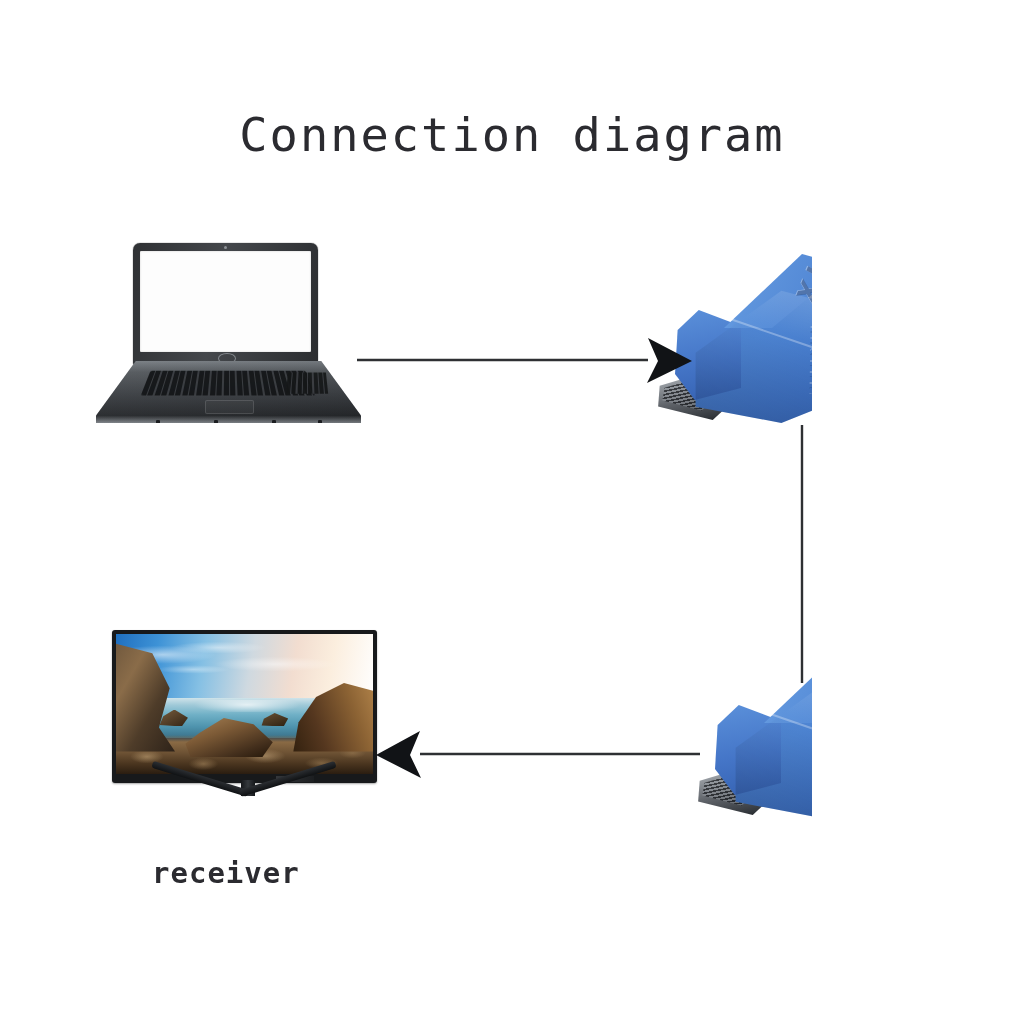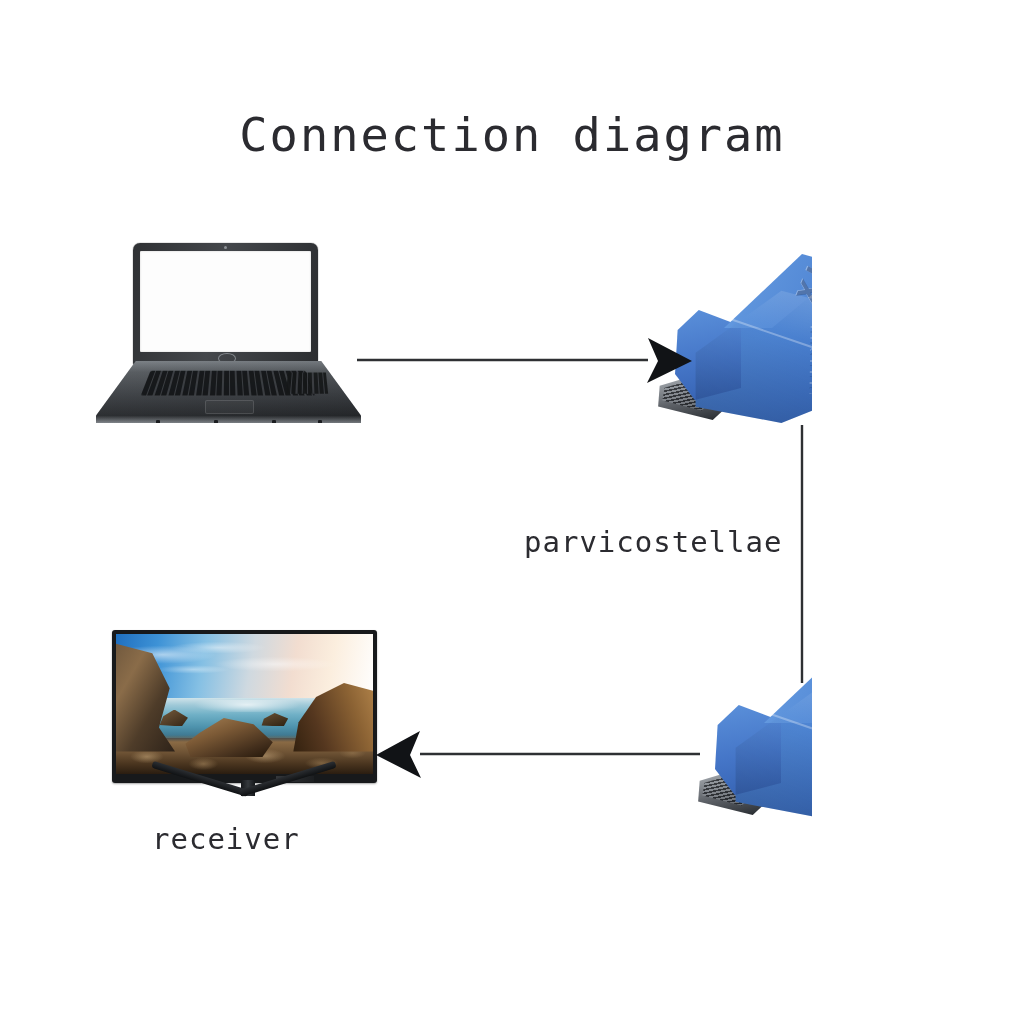--- a/index.html
+++ b/index.html
@@ -34,21 +34,21 @@
   .label {
     position: absolute;
     font-family: "DejaVu Sans Mono", "Liberation Mono", monospace;
     font-size: 29px;
     letter-spacing: 1px;
     color: #2b2b30;
     white-space: pre;
   }
   #label-output  { left: 92px;  top: 434px; }
   #label-link    { left: 524px; top: 525px; }
-  #label-receiver{ left: 152px; top: 822px; }
+  #label-receiver{ left: 152px; top: 856px; font-weight: bold; }
 
   
   #laptop {
     position: absolute;
     left: 96px;
     top: 243px;
     width: 265px;
     height: 185px;
   }
   .lt-lid {
@@ -464,15 +464,14 @@
     <g>
       <line class="link-line" x1="802" y1="425" x2="802" y2="683"></line>
     </g>
 
     <g>
       <line class="arrow-line" x1="700" y1="754" x2="420" y2="754"></line>
       <polygon class="arrow-head" points="420,731 376,755 421,778 410,755"></polygon>
     </g>
   </svg>
 
-  <div class="label" id="label-link">parvicostellae</div>
 
 </div>
 
 </body></html>

